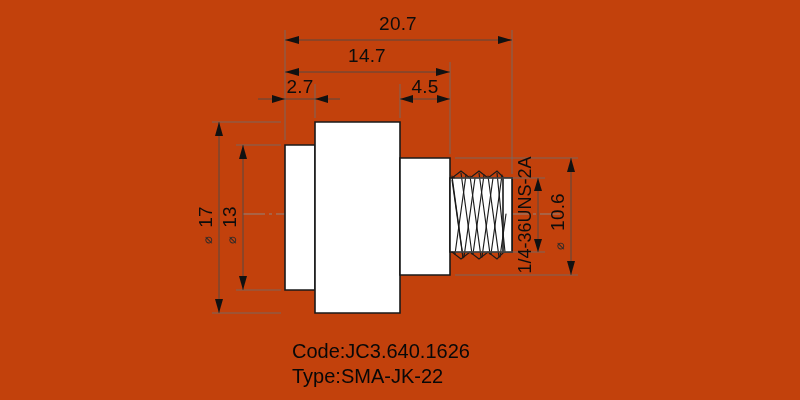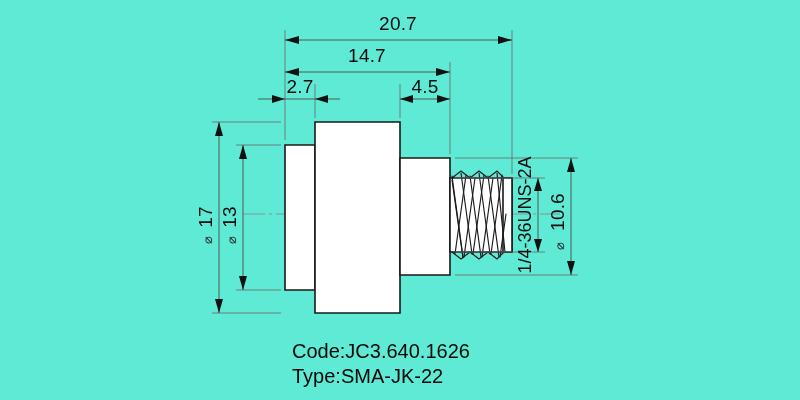--- a/index.html
+++ b/index.html
@@ -10,21 +10,21 @@
   body {
     width: 800px;
     height: 400px;
     font-family: "Liberation Sans", sans-serif;
     overflow: hidden;
   }
   #drawing-root {
     position: relative;
     width: 800px;
     height: 400px;
-    background: #5eead4;
+    background: #c2410c;
   }
   svg#tech-drawing {
     display: block;
     width: 800px;
     height: 400px;
   }
   .outline {
     fill: #ffffff;
     stroke: #1a1a1a;
     stroke-width: 1.6;

